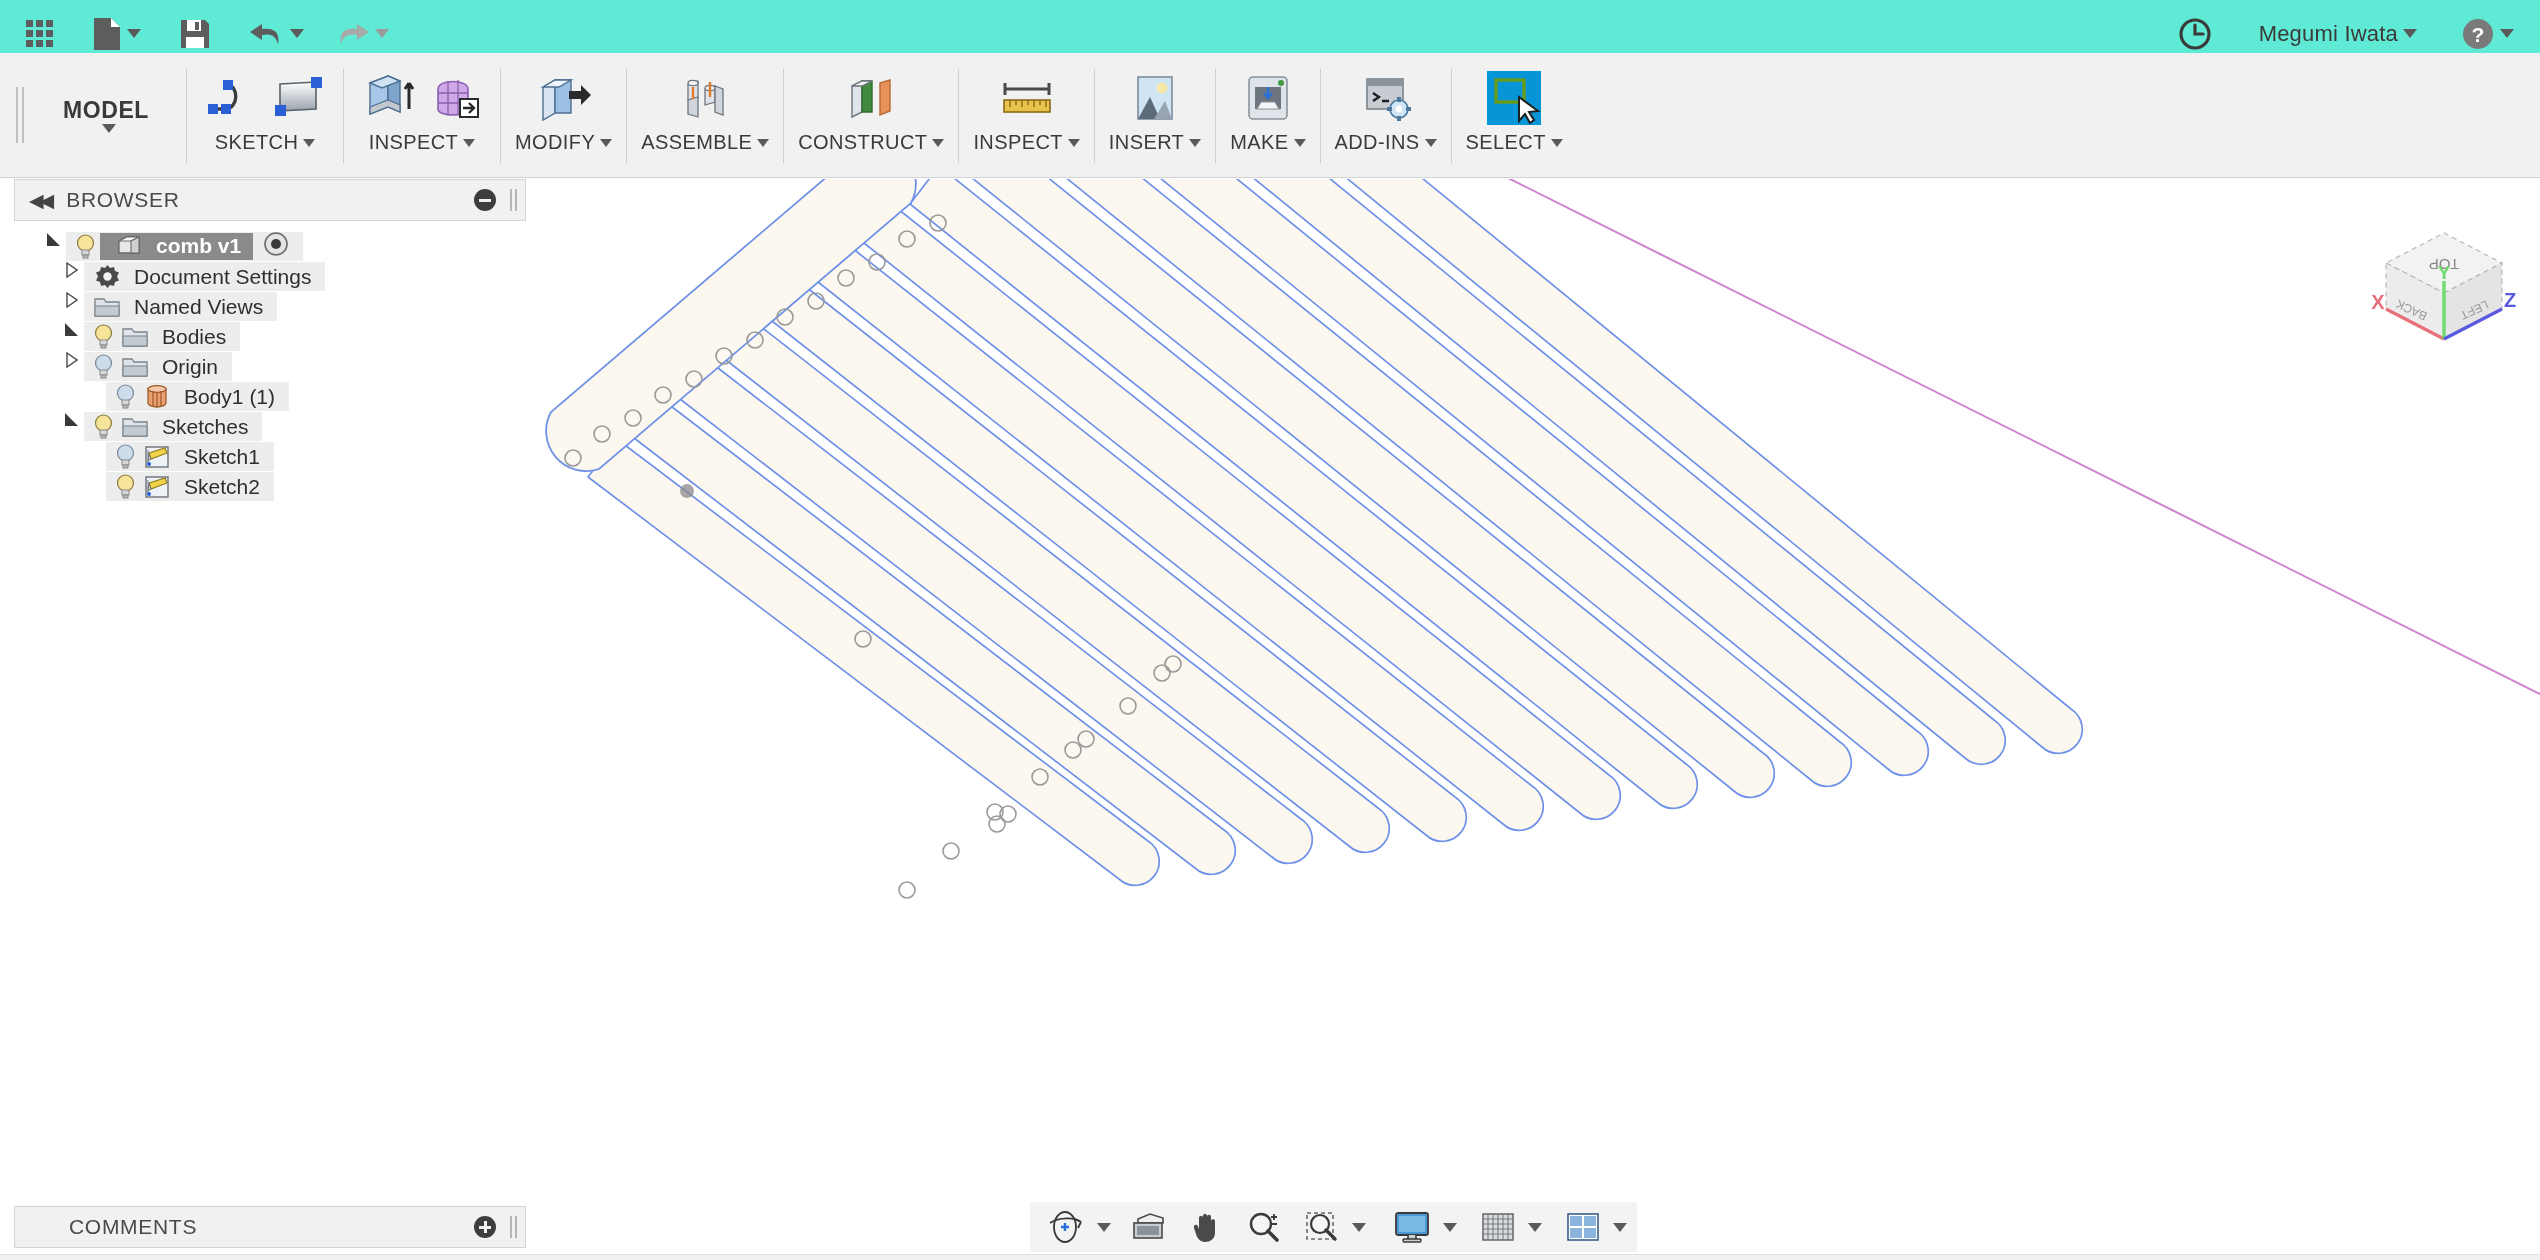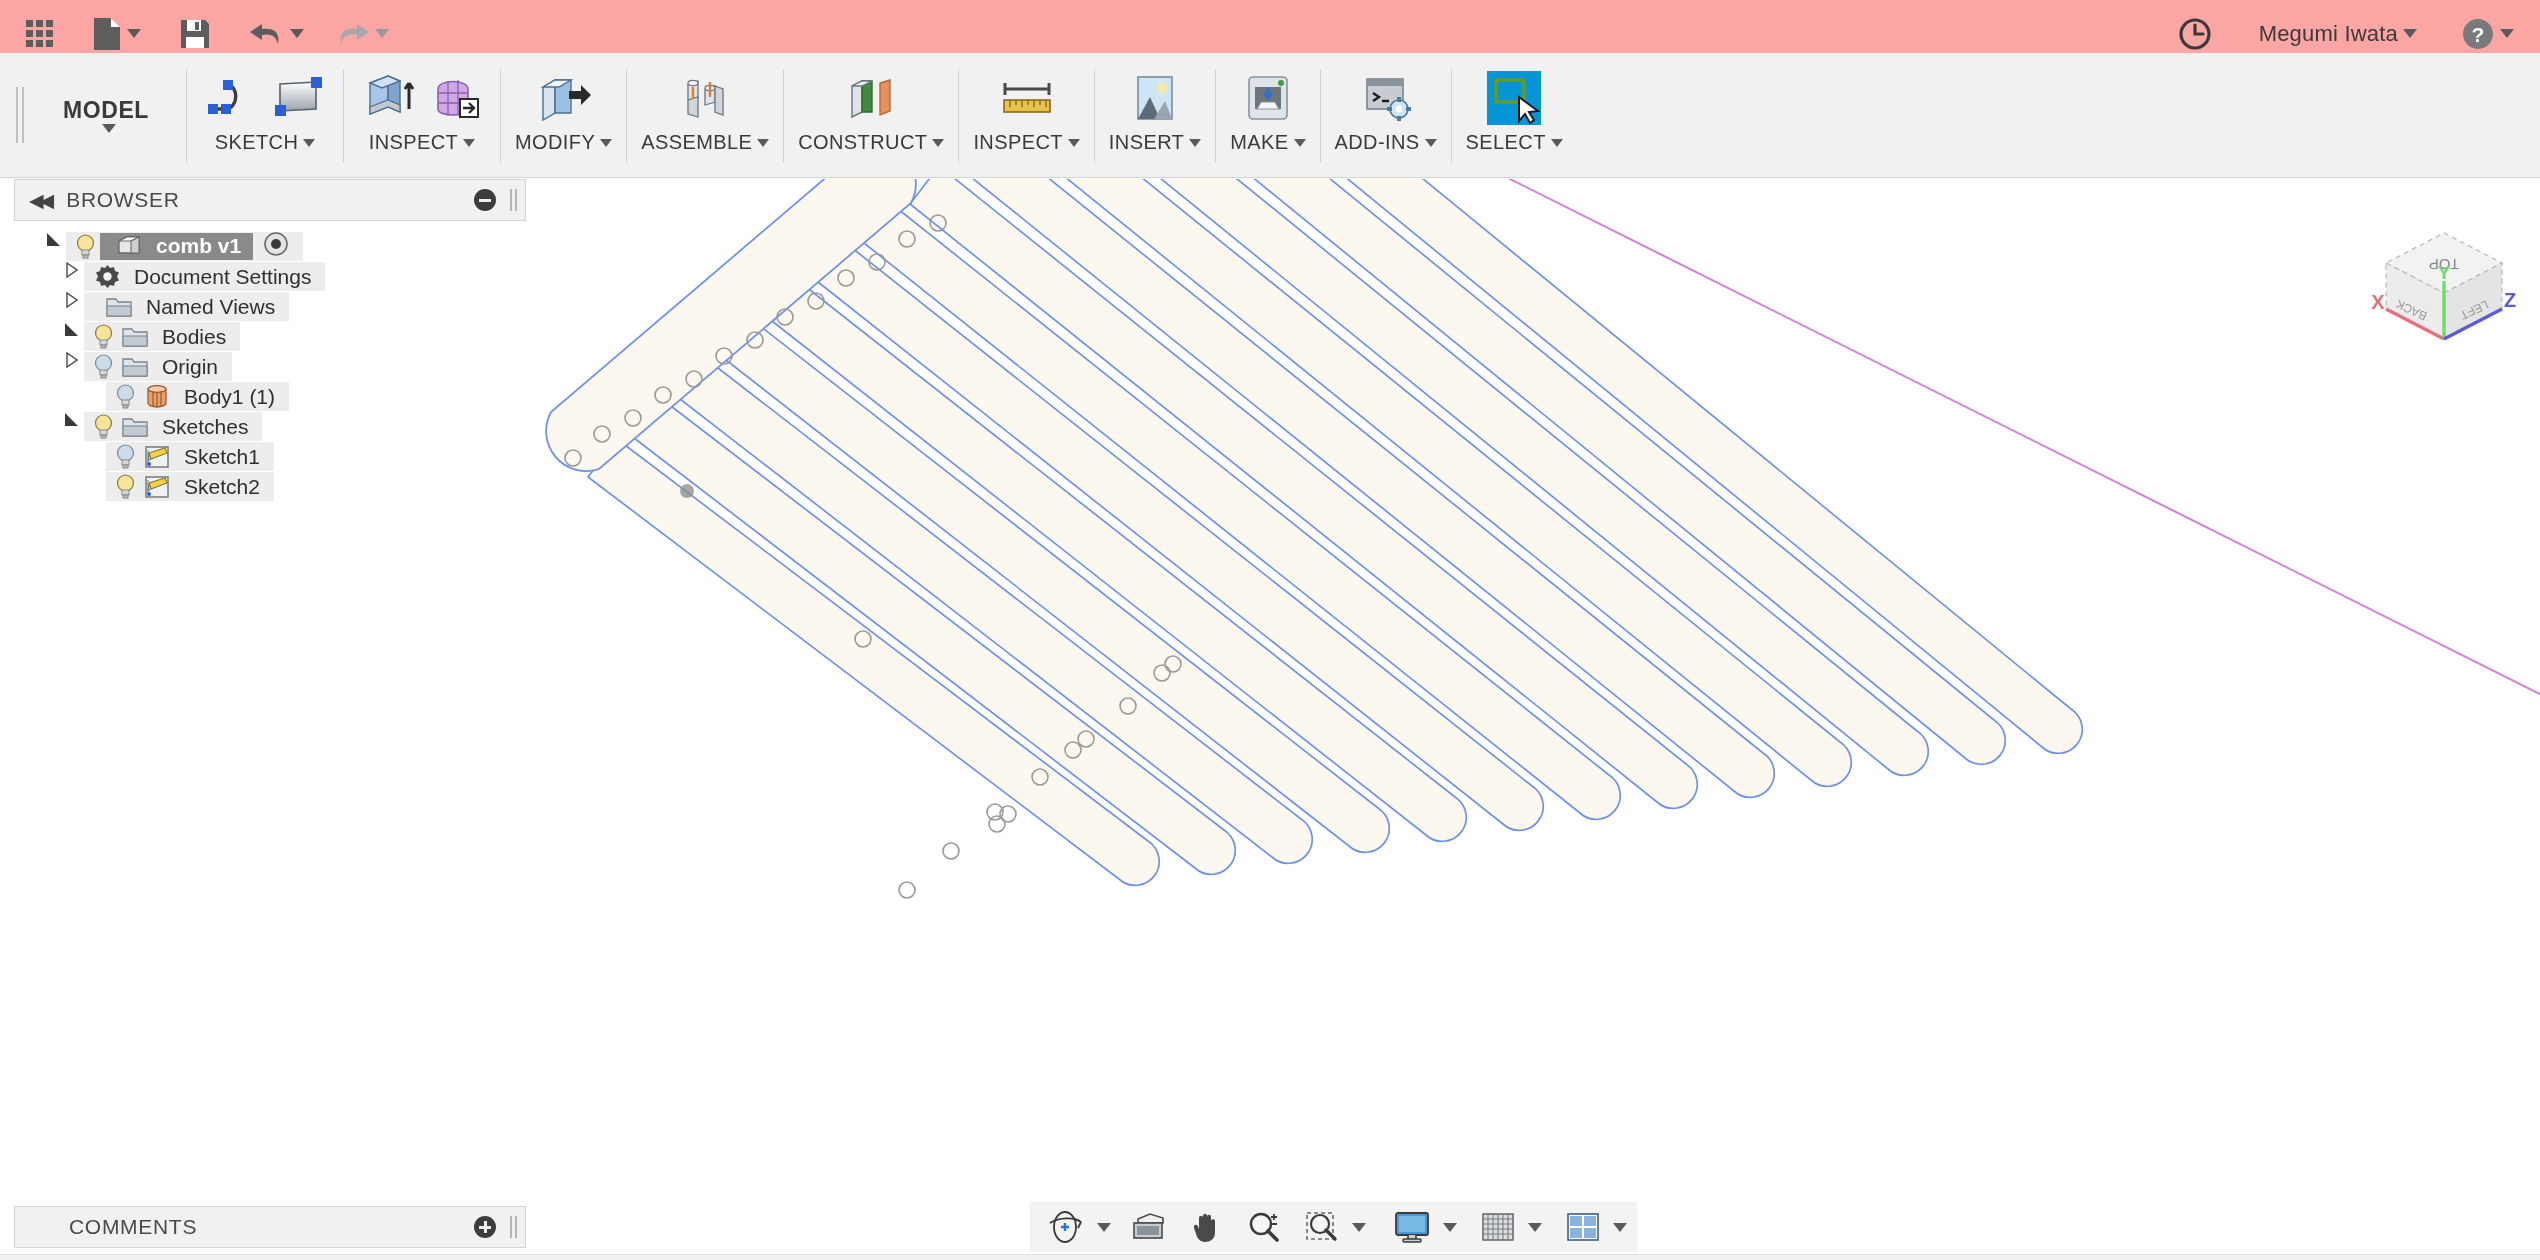--- a/index.html
+++ b/index.html
@@ -8,21 +8,21 @@
     overflow: hidden;
     font-family: "Liberation Sans", sans-serif;
     background: #ffffff;
   }
   #app { position: relative; width: 2540px; height: 1260px; }
 
   
   .qat {
     position: absolute; top: 0; left: 0;
     width: 2540px; height: 68px;
-    background: #fca5a5;
+    background: #5eead4;
     border-bottom: 1px solid #dcdcdc;
     display: flex; align-items: center;
   }
   .qat-left { display: flex; align-items: center; padding-left: 18px; gap: 4px; }
   .qat-right { margin-left: auto; display: flex; align-items: center; padding-right: 20px; gap: 6px; }
   .qat-btn {
     display: flex; align-items: center; justify-content: center;
     height: 42px; min-width: 42px; padding: 0 6px;
     cursor: default;
   }
@@ -647,21 +647,21 @@
       </span>
     </div>
 
     <div class="trow">
       <span style="width:44px"></span>
       <span class="twisty">
         <svg class="tri-r" viewBox="0 0 13 16">
             <path d="M2 1 L12 8 L2 15 Z" fill="#ffffff" stroke="#4a4a4a" stroke-width="1.4"></path>
           </svg>
       </span>
-      <span class="hl" style="padding-left:18px">
+      <span class="hl" style="padding-left:6px">
         <span class="ico">
           <svg width="28" height="24" viewBox="0 0 28 24">
             <path d="M2 4 L11 4 L13 7 L26 7 L26 21 L2 21 Z" fill="#dfe4ea" stroke="#7a828a" stroke-width="1.3"></path>
             <path d="M2 11 L26 11 L26 21 L2 21 Z" fill="#c2cad2" stroke="#7a828a" stroke-width="1"></path>
           </svg>
         </span>
         <span class="tlabel">Named Views</span>
       </span>
     </div>
 

